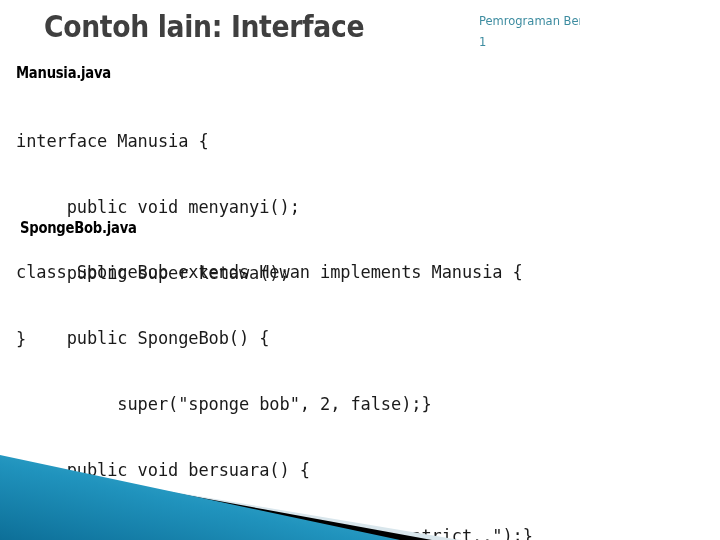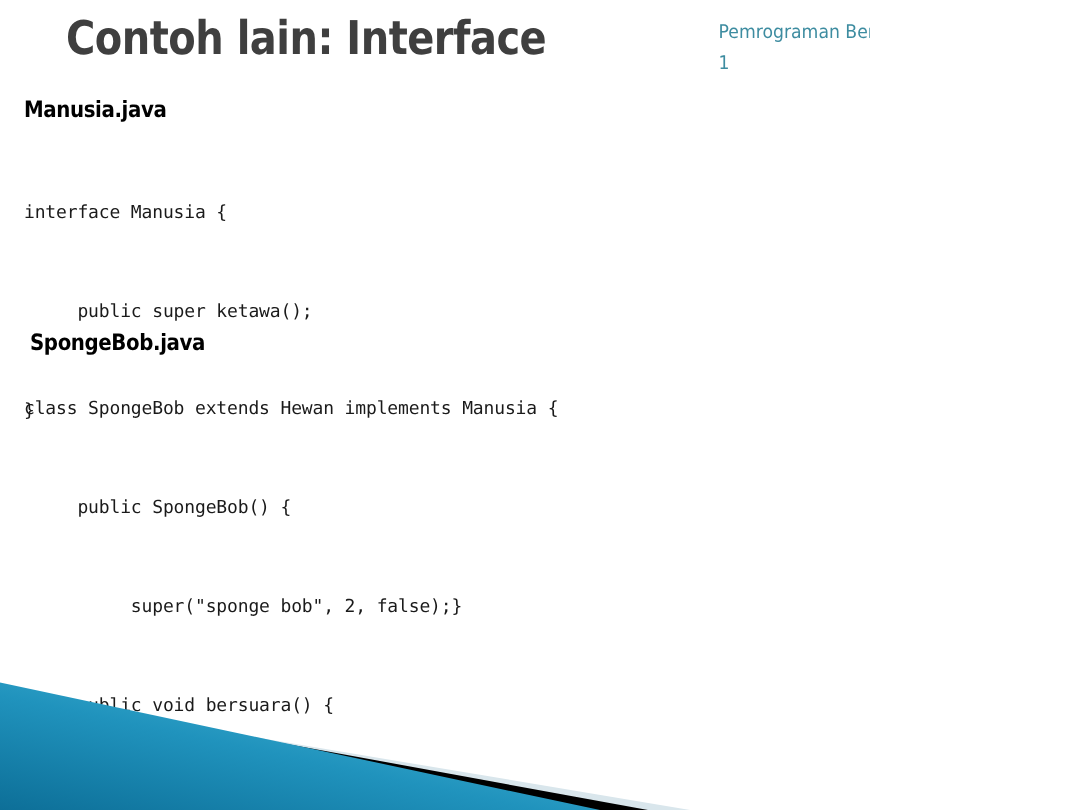--- a/index.html
+++ b/index.html
@@ -62,21 +62,21 @@
     transform: scaleX(0.88);
     transform-origin: left top;
   }
 
   #heading-manusia { left: 16px; top: 64px; }
   #heading-spongebob { left: 20px; top: 219px; }
 
   .code-block {
     position: absolute;
     font-family: "DejaVu Sans Mono", monospace;
-    font-size: 12px;
+    font-size: 17px;
     line-height: 22px;
     color: #1a1a1a;
     white-space: pre;
     letter-spacing: -0.1px;
   }
 
   #code-manusia { left: 16px; top: 86px; }
   #code-spongebob { left: 16px; top: 217px; }
 
   .code-line {
@@ -100,20 +100,21 @@
 <div id="slide">
 
   <div id="slide-title">Contoh lain: Interface</div>
 
   <div id="slide-subtitle">Pemrograman Berorientasi Objek 1</div>
 
   <div class="file-heading" id="heading-manusia">Manusia.java</div>
 
   <div class="code-block" id="code-manusia">
     <div class="code-line">interface Manusia {</div>
+    <div class="code-line">     public void menyanyi();</div>
     <div class="code-line">     public super ketawa();</div>
     <div class="code-line">}</div>
   </div>
 
   <div class="file-heading" id="heading-spongebob">SpongeBob.java</div>
 
   <div class="code-block" id="code-spongebob">
     <div class="code-line">class SpongeBob extends Hewan implements Manusia {</div>
     <div class="code-line">     public SpongeBob() {</div>
     <div class="code-line">          super("sponge bob", 2, false);}</div>

